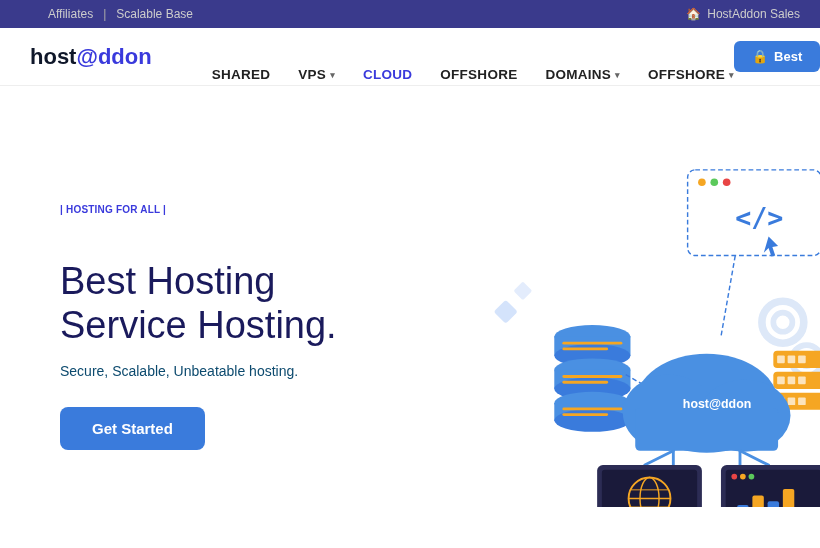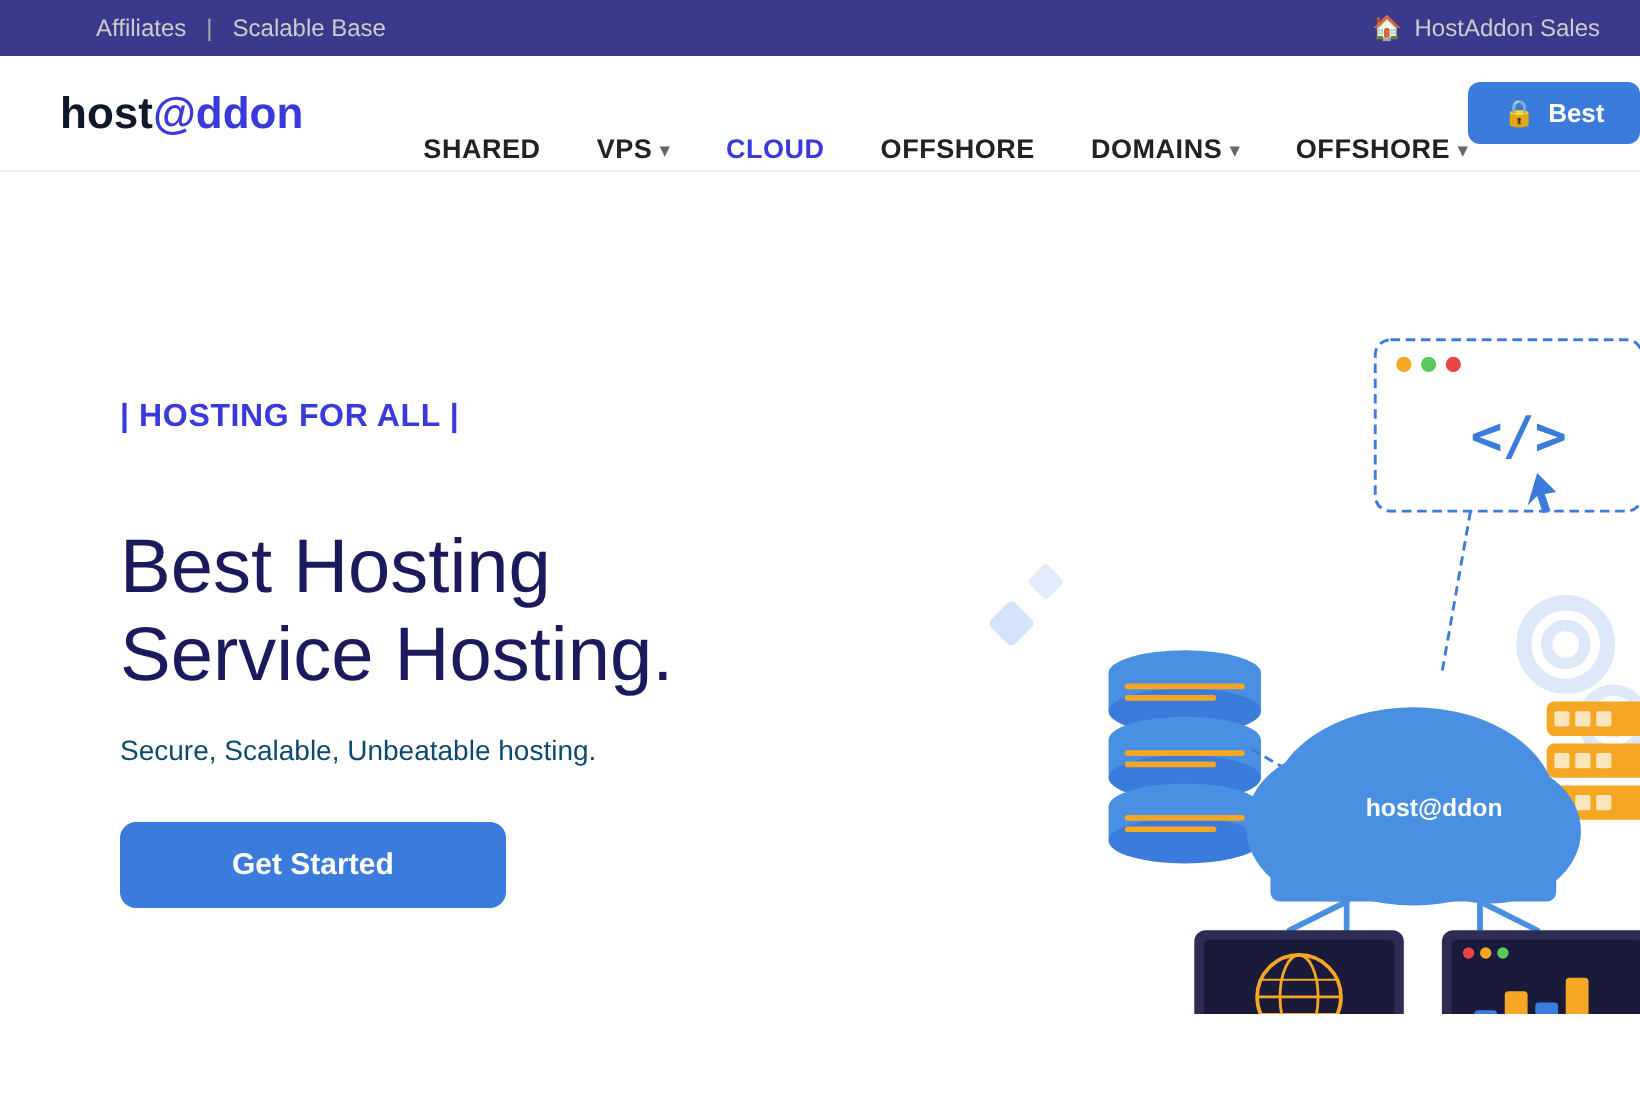--- a/index.html
+++ b/index.html
@@ -78,21 +78,21 @@
     .hero {
       display: flex;
       align-items: center;
       padding: 20px 60px 0 60px;
       height: calc(548px - 86px);
       position: relative;
       overflow: hidden;
     }
     .hero-text { flex: 0 0 380px; }
     .hero-badge {
-      font-size: 16px;
+      font-size: 10px;
       color: #3a3adc;
       font-weight: 700;
       margin-bottom: 12px;
       letter-spacing: 0.02em;
     }
     .hero-title {
       font-size: 38px;
       font-weight: 400;
       color: #1a1a5c;
       line-height: 1.15;
@@ -102,21 +102,21 @@
     .hero-subtitle {
       font-size: 14px;
       color: #0c4a6e;
       margin-bottom: 28px;
     }
     .cta-btn {
       background: #3a7bdc;
       color: #fff;
       border: none;
       border-radius: 8px;
-      padding: 13px 56px;
+      padding: 13px 32px;
       font-size: 15px;
       font-weight: 700;
       cursor: pointer;
     }
 
     
     .hero-illustration {
       flex: 1;
       position: relative;
       height: 100%;

